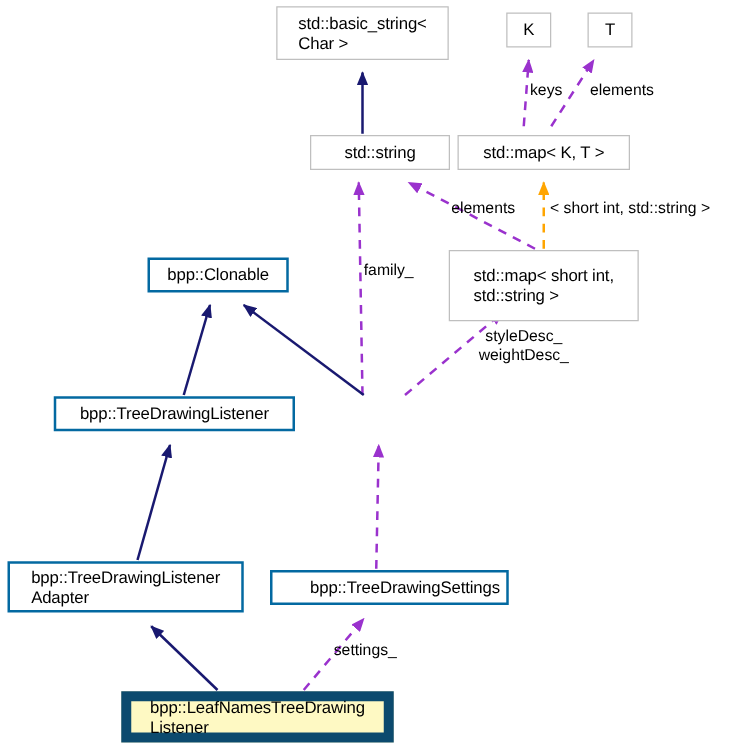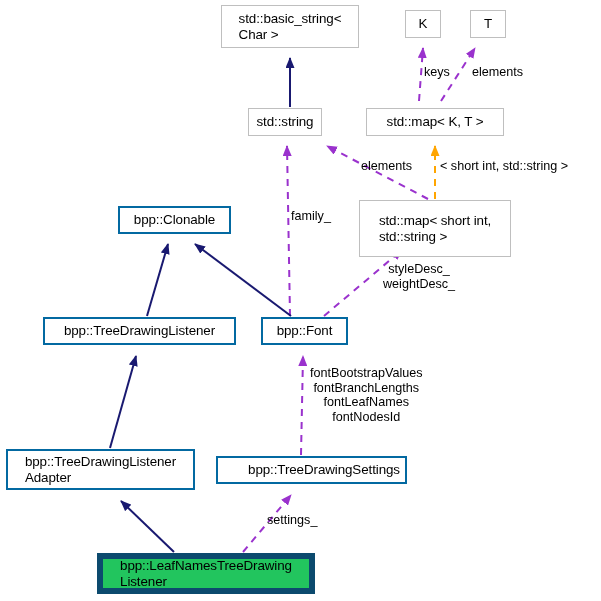--- a/index.html
+++ b/index.html
@@ -36,22 +36,22 @@
     color: #000000;
     font-size: 13.4px;
     line-height: 15.5px;
     letter-spacing: -0.1px;
     z-index: 5;
   }
   .node.bold {
     border: 2px solid #0369a1;
   }
   .node.filled {
-    background: #22c55e;
-    border: 6px solid #0c4a6e;
+    background: #fef9c3;
+    border: 8px solid #0c4a6e;
   }
   .edge-label {
     position: absolute;
     color: #000000;
     font-size: 12.6px;
     line-height: 14.6px;
     text-align: center;
     white-space: pre;
     z-index: 6;
   }
@@ -127,32 +127,31 @@
     </g>
   </svg>
 
   <div class="node" style="left:221px; top:5px; width:138px; height:43px; white-space:pre-line;">std::basic_string&lt;
 Char &gt;</div>
 
   <div class="node" style="left:405px; top:10px; width:36px; height:28px;">K</div>
 
   <div class="node" style="left:470px; top:10px; width:36px; height:28px;">T</div>
 
-  <div class="node" style="left:248px; top:108px; width:74px; height:28px;">std::string</div>
+  <div class="node" style="left:248px; top:108px; width:112px; height:28px;">std::string</div>
 
   <div class="node" style="left:366px; top:108px; width:138px; height:28px;">std::map&lt; K, T &gt;</div>
 
   <div class="node" style="left:359px; top:200px; width:152px; height:57px; white-space:pre-line;">std::map&lt; short int,
 std::string &gt;</div>
 
   <div class="node bold" style="left:118px; top:206px; width:113px; height:28px;">bpp::Clonable</div>
 
   <div class="node bold" style="left:43px; top:317px; width:193px; height:28px;">bpp::TreeDrawingListener</div>
 
-  <div class="node bold" style="left:261px; top:317px; width:87px; height:28px;">bpp::Font</div>
 
   <div class="node bold" style="left:6px; top:449px; width:189px; height:41px; white-space:pre-line;">bpp::TreeDrawingListener
 Adapter</div>
 
   <div class="node bold" style="left:216px; top:456px; width:191px; height:28px;padding-left:25px;">bpp::TreeDrawingSettings</div>
 
   <div class="node filled" style="left:97px; top:553px; width:218px; height:41px; white-space:pre-line;">bpp::LeafNamesTreeDrawing
 Listener</div>
 
   <div class="edge-label" style="left:424px; top:65px;">keys</div>
@@ -161,20 +160,16 @@
 
   <div class="edge-label" style="left:361px; top:159px;">elements</div>
 
   <div class="edge-label" style="left:440px; top:159px;">&lt; short int, std::string &gt;</div>
 
   <div class="edge-label" style="left:291px; top:209px;">family_</div>
 
   <div class="edge-label" style="left:383px; top:262px; text-align:center;">styleDesc_
 weightDesc_</div>
 
-  <div class="edge-label" style="left:310px; top:366px; text-align:center;">fontBootstrapValues
-fontBranchLengths
-fontLeafNames
-fontNodesId</div>
 
   <div class="edge-label" style="left:267px; top:513px;">settings_</div>
 
 </div>
 
 </body></html>

